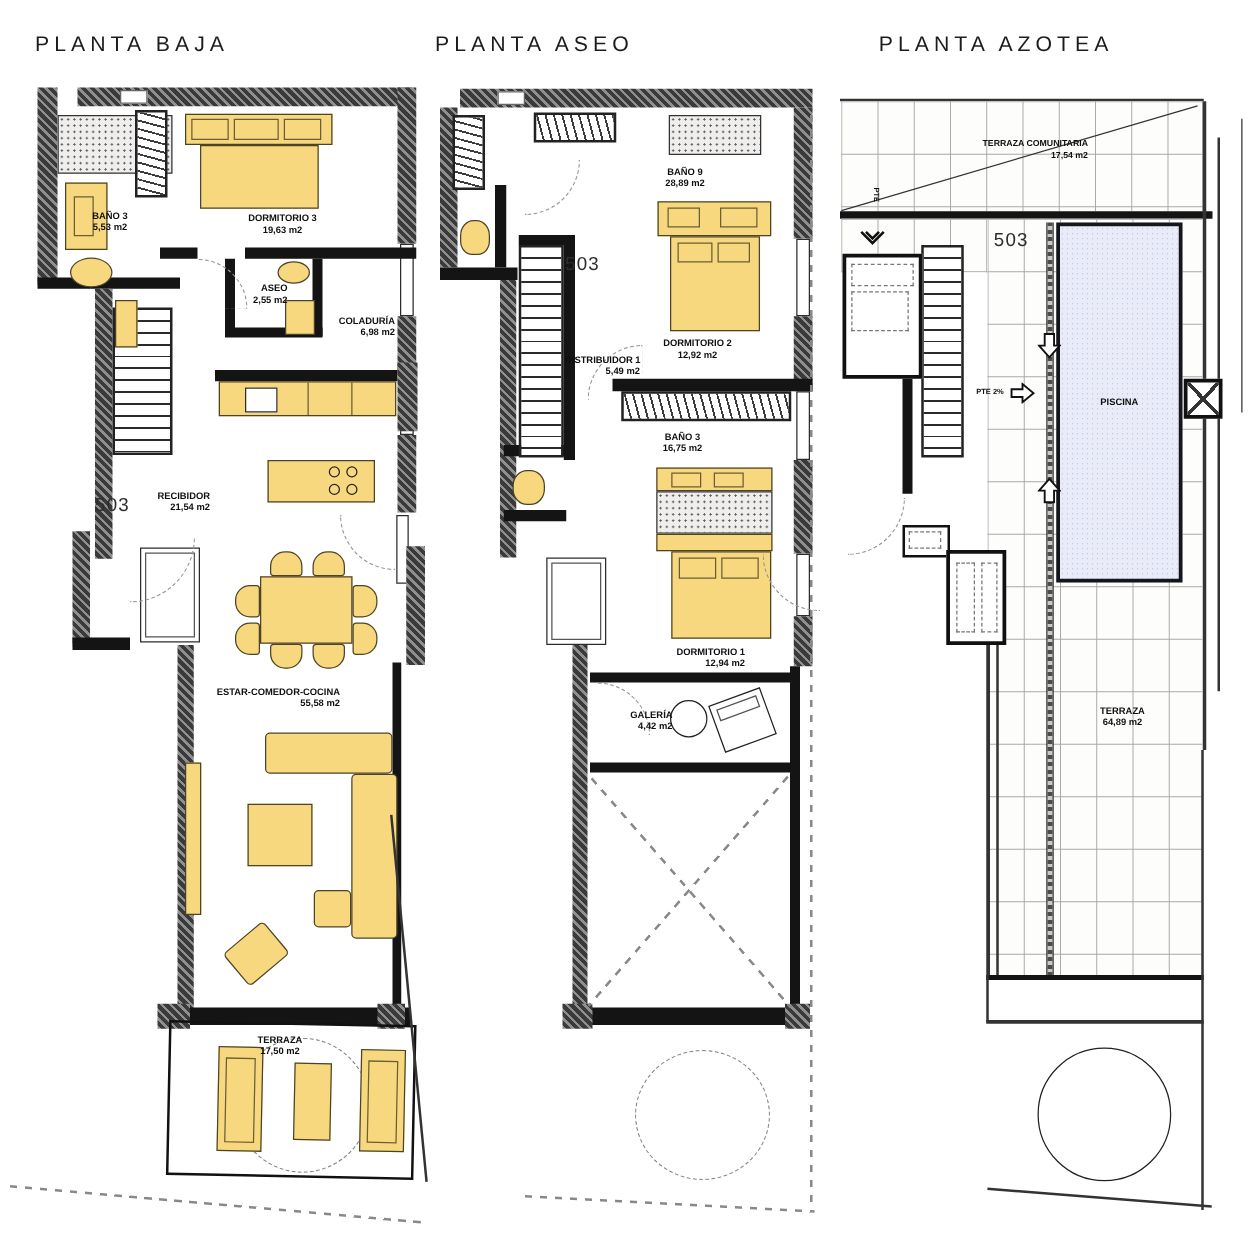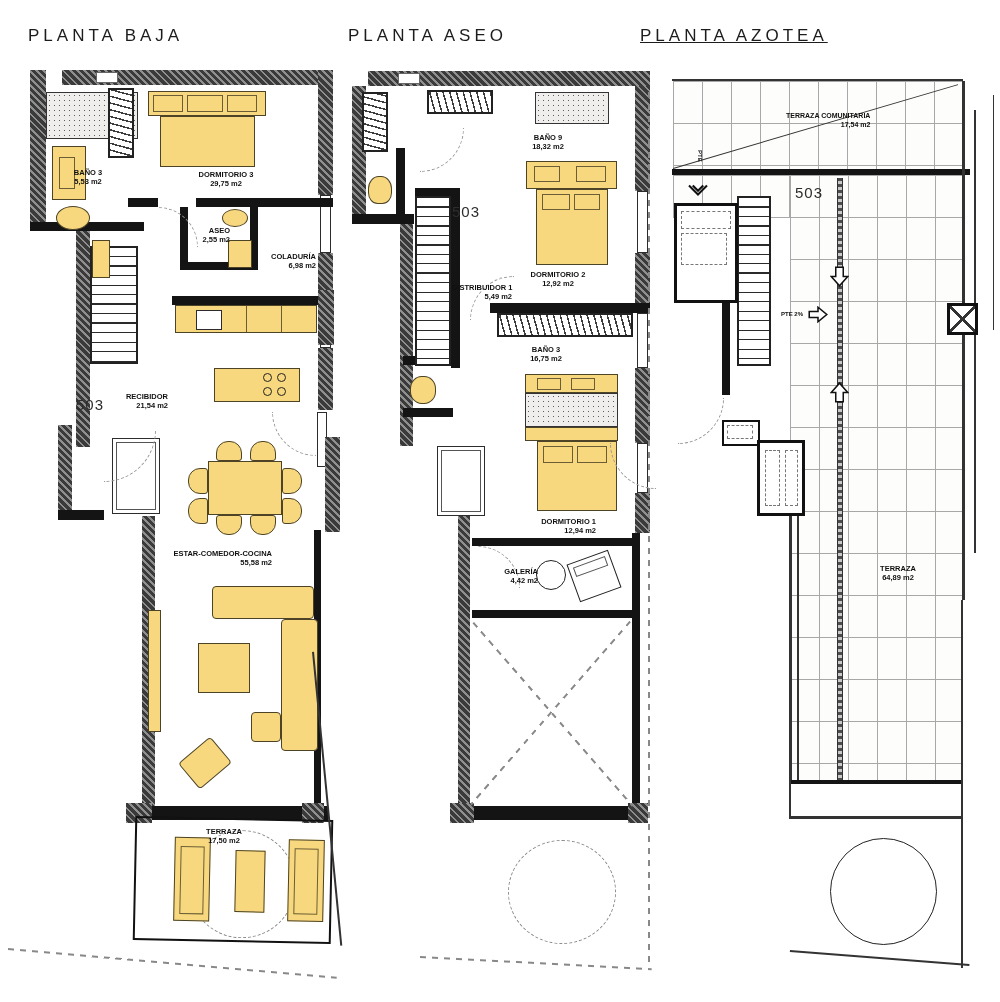--- a/index.html
+++ b/index.html
@@ -46,21 +46,21 @@
   .burner{position:absolute;width:9px;height:9px;border:1.4px solid #222;border-radius:50%;box-sizing:border-box;}
   svg{display:block;}
 </style>
 </head>
 <body>
 
 <div id="canvas">
 
   <div class="title" style="left:28px;top:26px;">PLANTA BAJA</div>
   <div class="title" style="left:348px;top:26px;">PLANTA ASEO</div>
-  <div class="title" style="left:640px;top:26px;text-decoration:underline;">PLANTA AZOTEA</div>
+  <div class="title" style="left:703px;top:26px;">PLANTA AZOTEA</div>
 
   <div class="w" style="left:62px;top:70px;width:268px;height:15px;"></div>
   <div style="position:absolute;left:96px;top:72px;width:22px;height:11px;background:#fff;border:1px solid #666;box-sizing:border-box;"></div>
   <div class="w" style="left:30px;top:70px;width:16px;height:158px;"></div>
   <div class="b" style="left:30px;top:222px;width:114px;height:9px;"></div>
   <div class="w" style="left:76px;top:231px;width:14px;height:216px;"></div>
   <div class="w" style="left:318px;top:70px;width:15px;height:125px;"></div>
   <div class="win" style="left:320px;top:195px;width:11px;height:58px;"></div>
   <div class="w" style="left:318px;top:253px;width:15px;height:45px;"></div>
   <div class="win" style="left:320px;top:298px;width:11px;height:50px;"></div>
@@ -154,21 +154,21 @@
   <div class="arc" style="left:158px;top:207px;width:40px;height:40px;transform:rotate(90deg);"></div>
   <div class="arc" style="left:104px;top:430px;width:52px;height:52px;transform:rotate(180deg);"></div>
   <div class="arc" style="left:272px;top:412px;width:44px;height:44px;transform:rotate(270deg);"></div>
 
   <div class="lbl" style="left:56px;top:168px;width:64px;">
     <span class="ln">BAÑO 3</span>
     <span class="ln">5,53 m2</span>
   </div>
   <div class="lbl" style="left:186px;top:170px;width:80px;">
     <span class="ln">DORMITORIO 3</span>
-    <span class="ln">29,75 m2</span>
+    <span class="ln">19,63 m2</span>
   </div>
   <div class="lbl la" style="left:186px;top:226px;width:44px;">
     <span class="ln">ASEO</span>
     <span class="ln">2,55 m2</span>
   </div>
   <div class="lbl la" style="left:252px;top:252px;width:64px;">
     <span class="ln">COLADURÍA</span>
     <span class="ln">6,98 m2</span>
   </div>
   <div class="lbl la" style="left:118px;top:392px;width:50px;">
@@ -253,21 +253,21 @@
   <div class="dashv" style="left:648px;top:92px;height:872px;"></div>
   <div class="dashline" style="left:420px;top:956px;width:232px;transform:rotate(3deg);"></div>
 
   <div class="arc" style="left:478px;top:546px;width:42px;height:42px;transform:rotate(90deg);"></div>
   <div class="arc" style="left:610px;top:443px;width:46px;height:46px;transform:rotate(270deg);"></div>
   <div class="arc" style="left:420px;top:128px;width:44px;height:44px;transform:rotate(180deg);"></div>
   <div class="arc" style="left:470px;top:276px;width:44px;height:44px;"></div>
 
   <div class="lbl" style="left:516px;top:133px;width:64px;">
     <span class="ln">BAÑO 9</span>
-    <span class="ln">18,32 m2</span>
+    <span class="ln">28,89 m2</span>
   </div>
   <div class="unit" style="left:452px;top:203px;">503</div>
   <div class="lbl la" style="left:452px;top:283px;width:60px;">
     <span class="ln">DISTRIBUIDOR 1</span>
     <span class="ln">5,49 m2</span>
   </div>
   <div class="lbl" style="left:518px;top:270px;width:80px;">
     <span class="ln">DORMITORIO 2</span>
     <span class="ln">12,92 m2</span>
   </div>
@@ -287,20 +287,23 @@
   <div class="thin" style="left:672px;top:79px;width:291px;height:2px;"></div>
   <div class="tile" style="left:673px;top:81px;width:289px;height:88px;"></div>
   <div class="sline" style="left:673px;top:168px;width:297px;height:1.2px;transform:rotate(-16.4deg);"></div>
   <div class="b" style="left:672px;top:169px;width:298px;height:6px;"></div>
   <div class="thin" style="left:962px;top:81px;width:2.5px;height:519px;"></div>
   <div class="thin" style="left:974px;top:110px;width:1.5px;height:443px;"></div>
   <div class="thin" style="left:993px;top:95px;width:1px;height:235px;"></div>
   <div class="tile" style="left:673px;top:175px;width:117px;height:43px;"></div>
   <div class="tile" style="left:790px;top:175px;width:172px;height:606px;"></div>
 
+  <div class="pool" style="left:845px;top:178px;width:101px;height:288px;">
+    <span class="lbl" style="position:static;">PISCINA</span>
+  </div>
 
   <div class="chan" style="left:837px;top:178px;width:6px;height:603px;"></div>
   <div class="abs" style="left:830px;top:266px;">
       <svg width="19" height="21" viewBox="0 0 12 14">
         <path d="M3.5 0.8 L8.5 0.8 L8.5 7 L11.5 7 L6 13.2 L0.5 7 L3.5 7 Z" fill="#fff" stroke="#111" stroke-width="1"></path>
       </svg>
     </div>
   <div class="abs" style="left:830px;top:382px;">
       <svg width="19" height="21" viewBox="0 0 12 14">
         <path d="M3.5 13.2 L8.5 13.2 L8.5 7 L11.5 7 L6 0.8 L0.5 7 L3.5 7 Z" fill="#fff" stroke="#111" stroke-width="1"></path>

